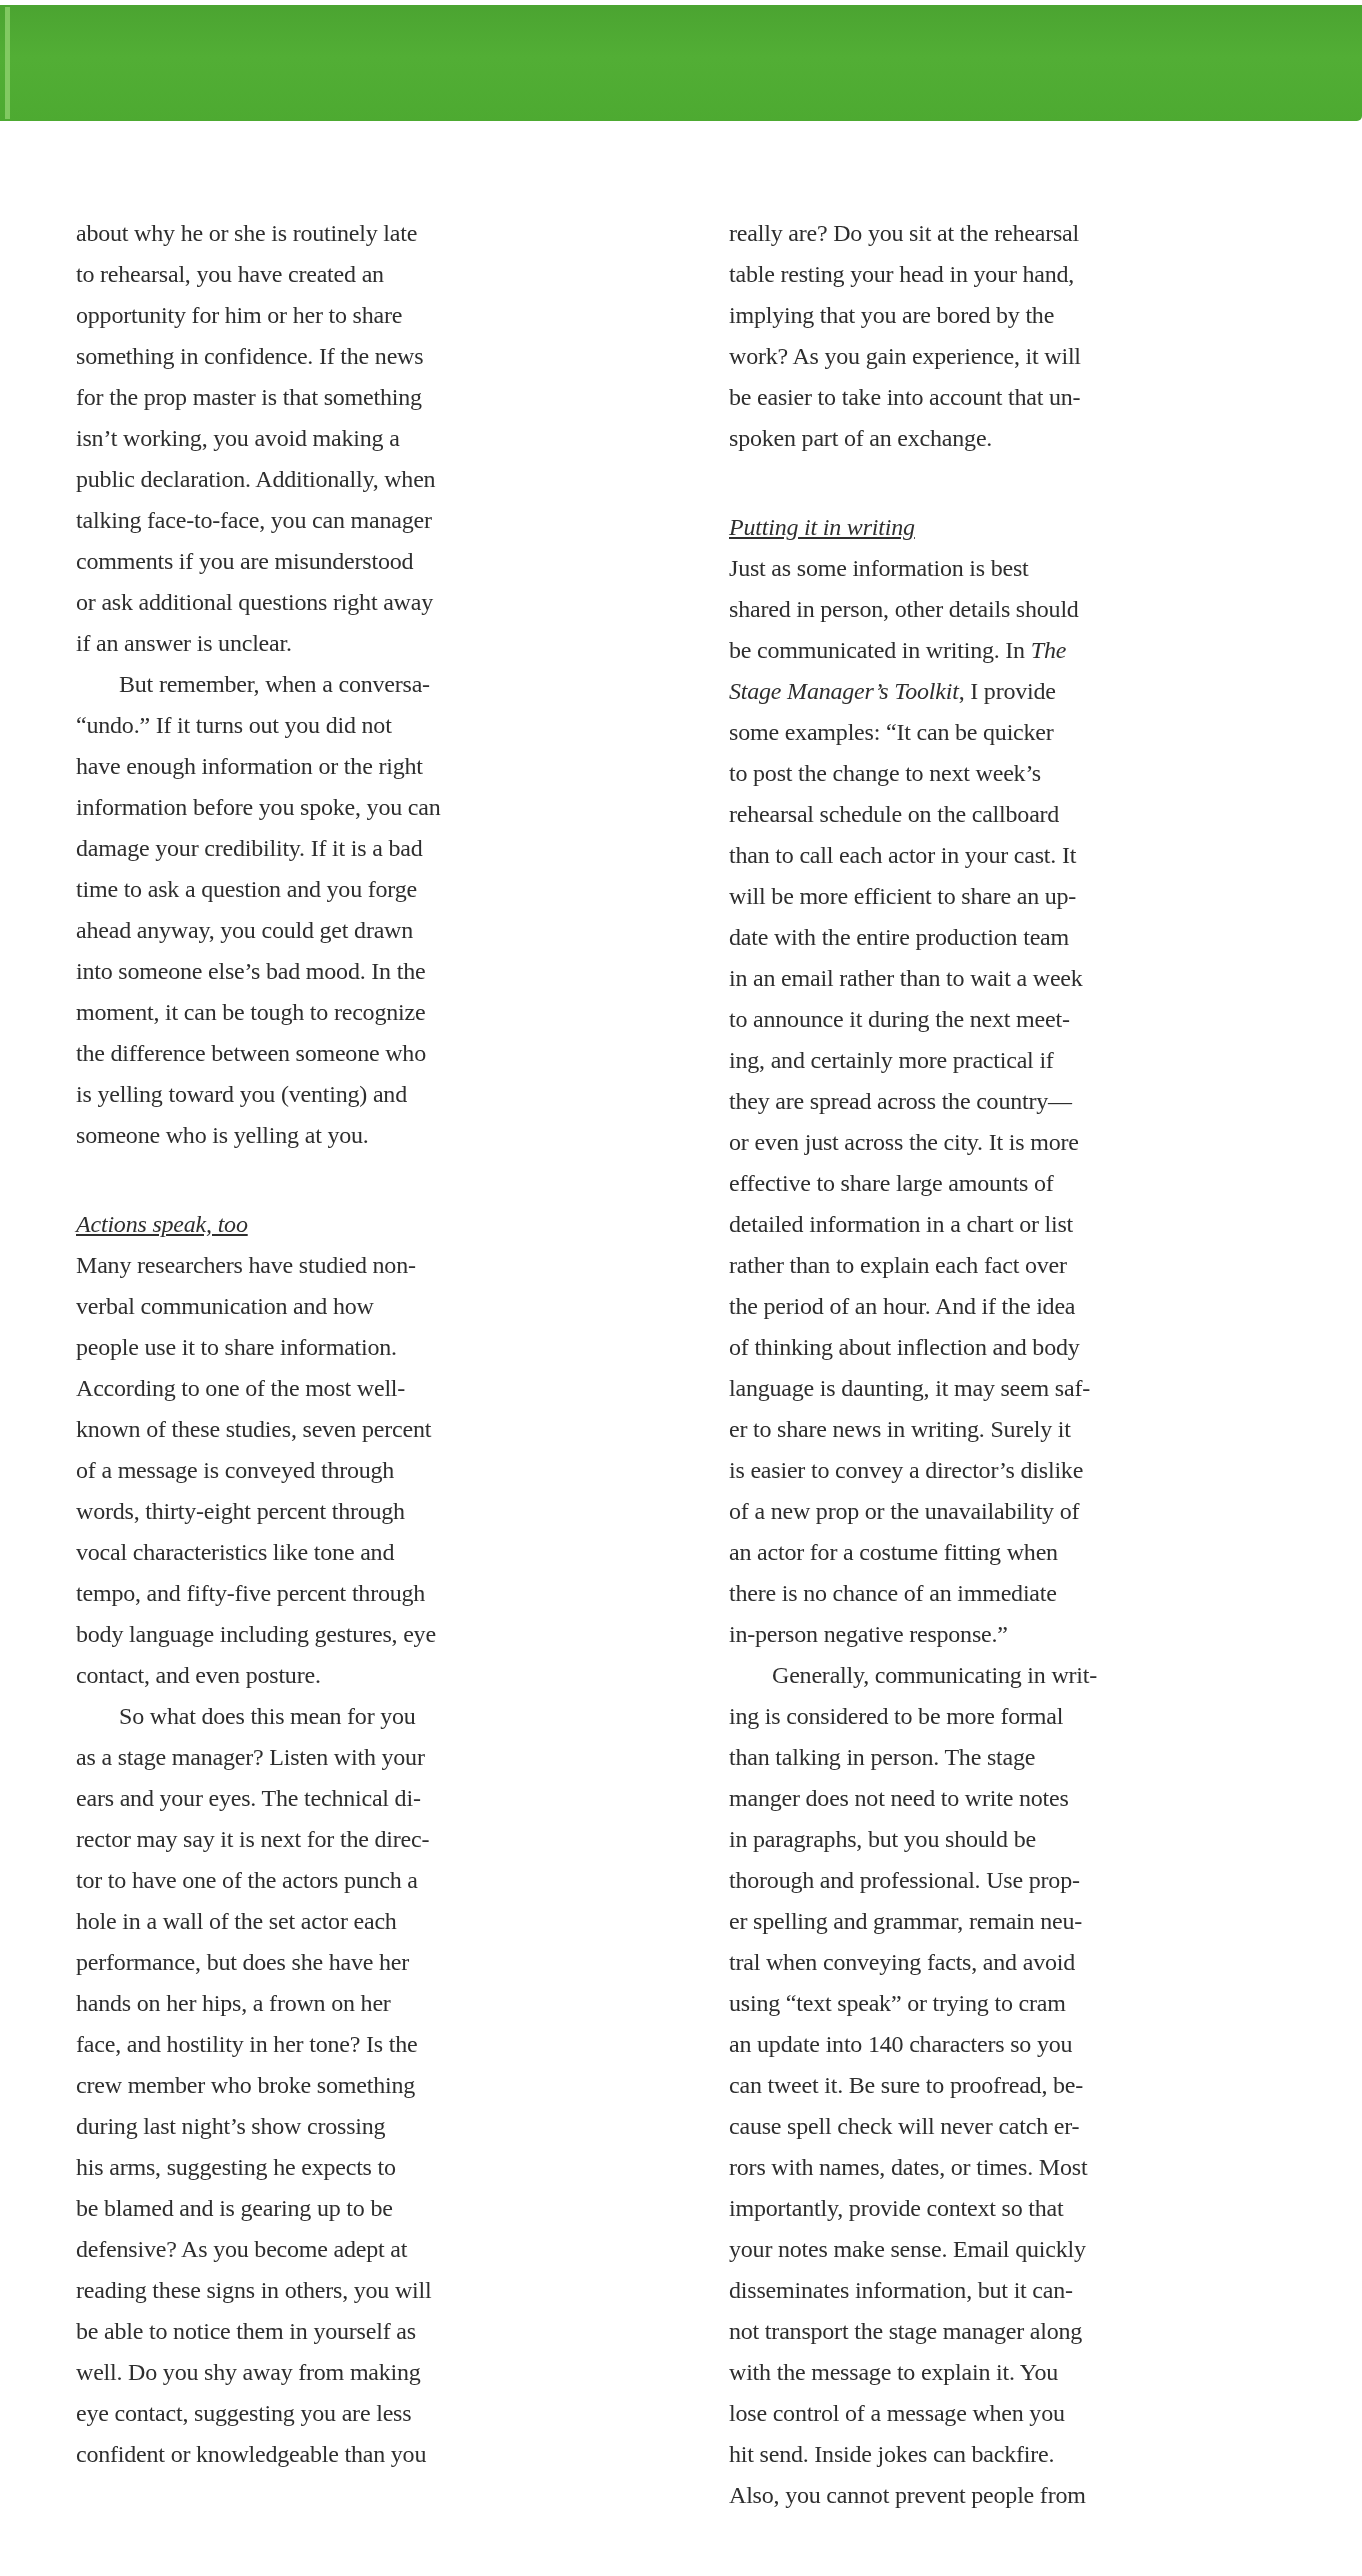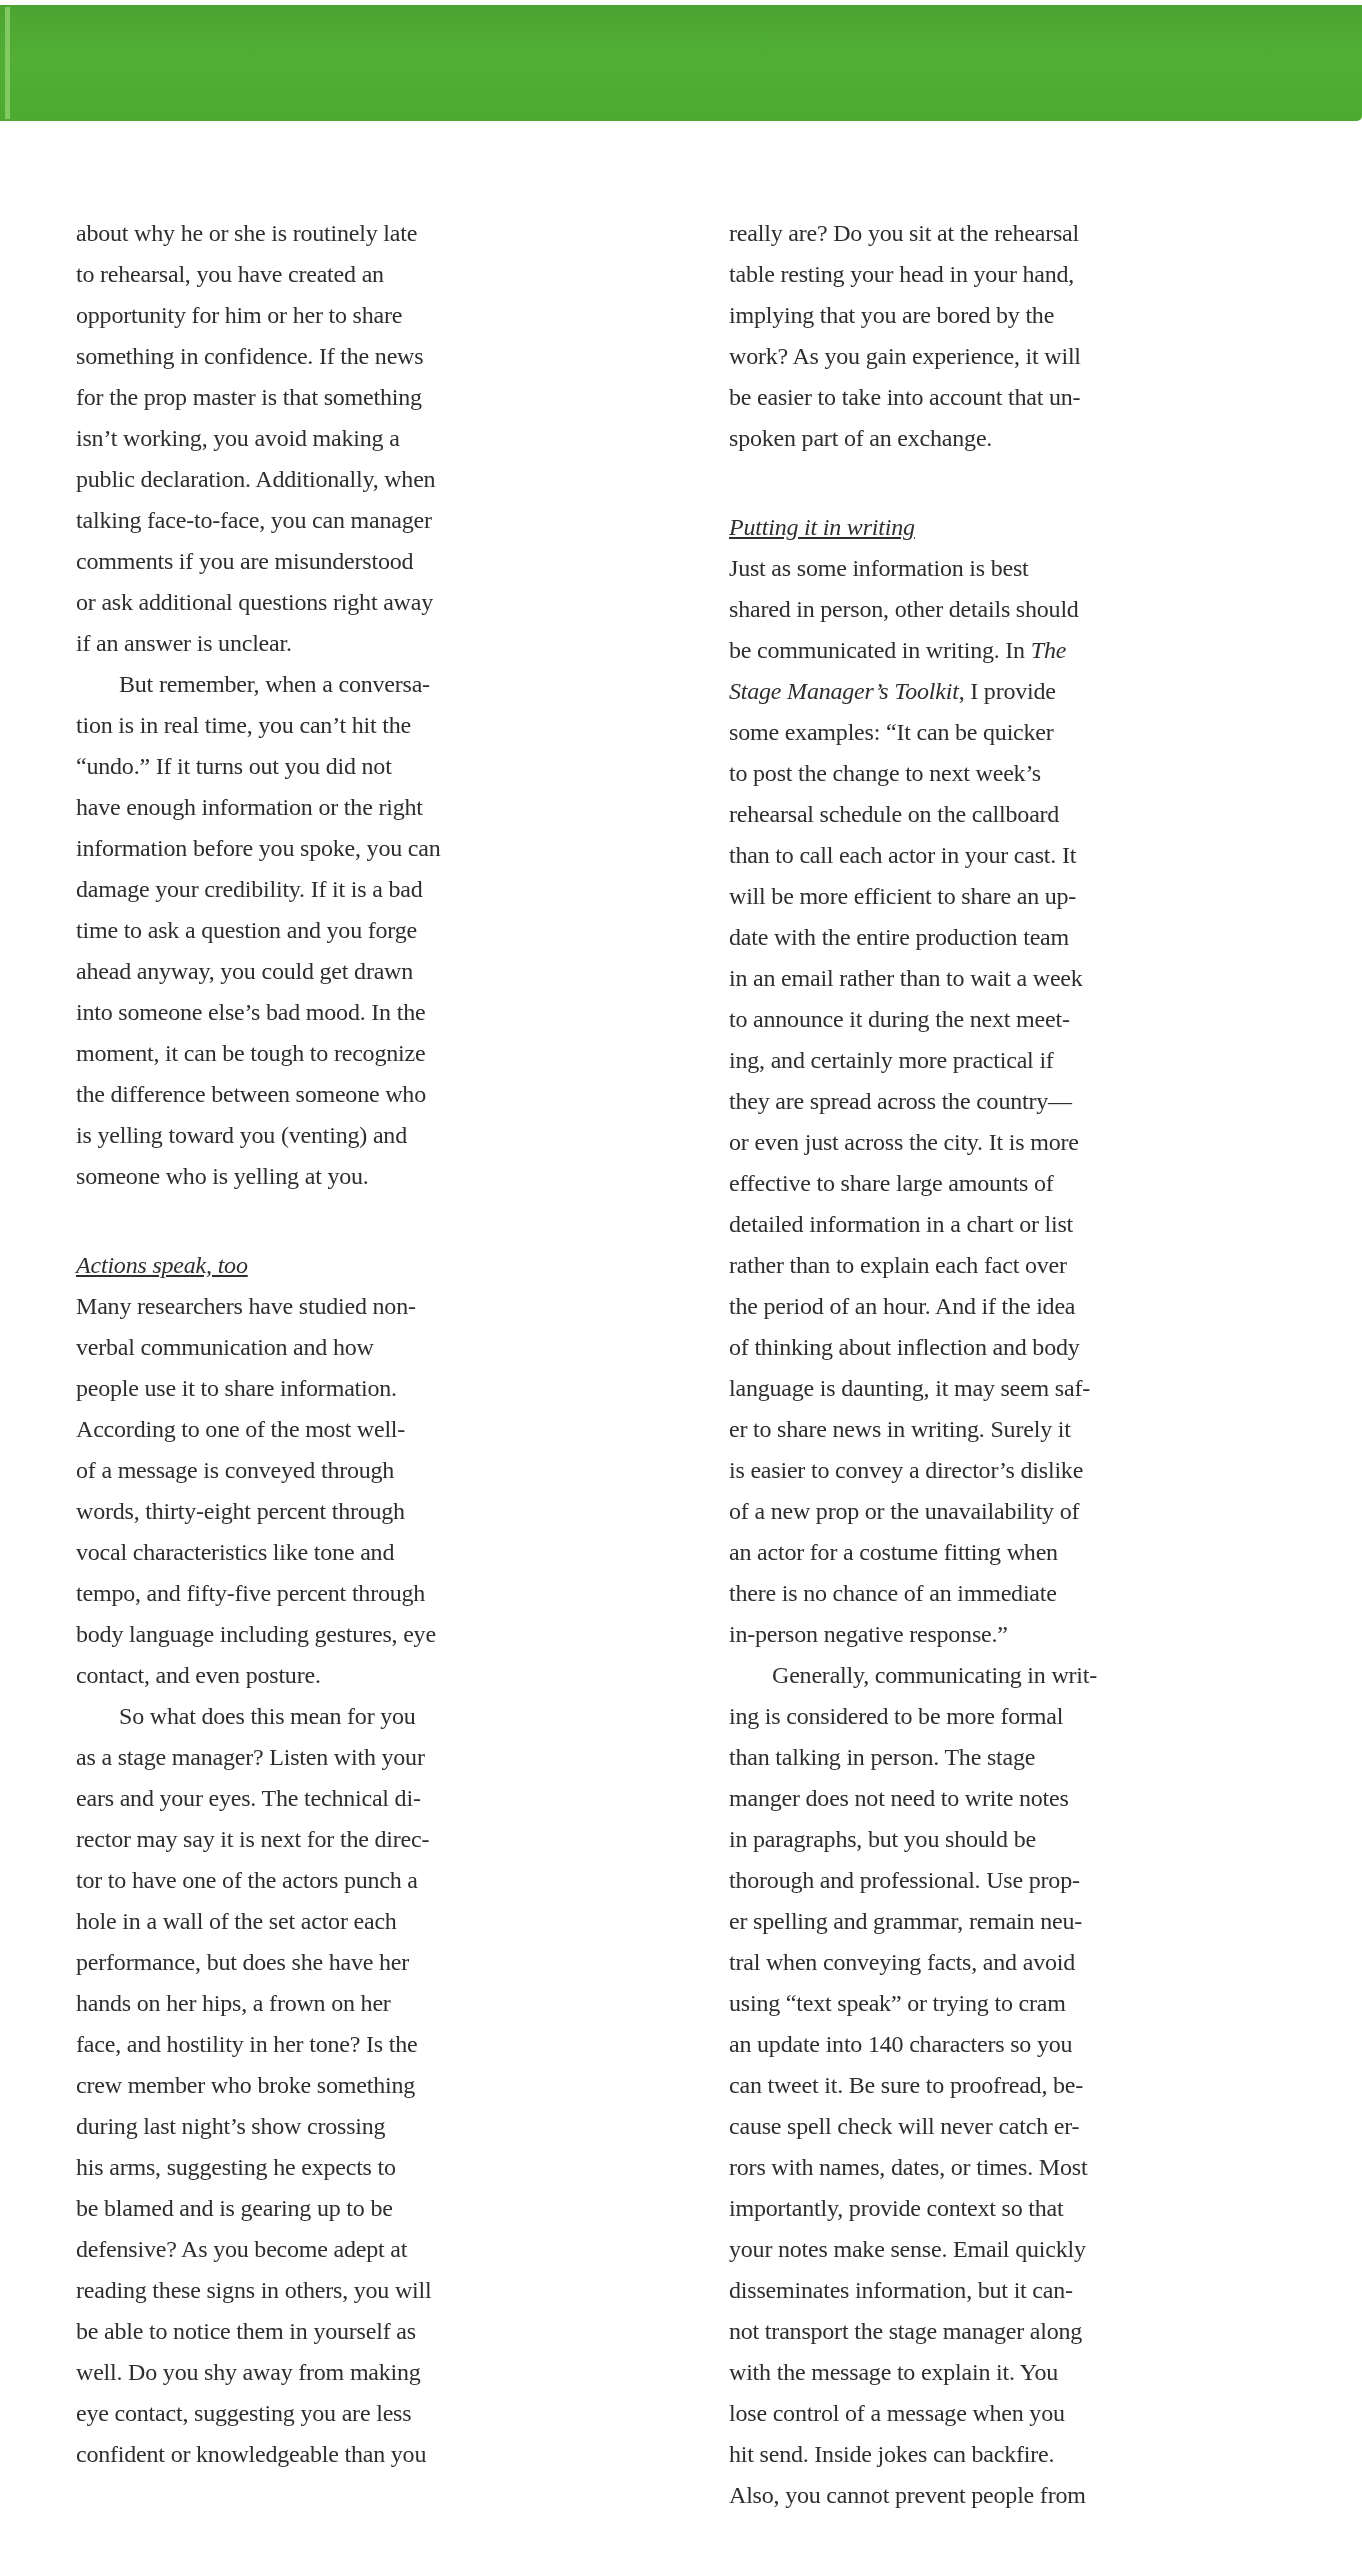--- a/index.html
+++ b/index.html
@@ -45,40 +45,40 @@
       <div class="line">for the prop master is that something</div>
       <div class="line">isn’t working, you avoid making a</div>
       <div class="line">public declaration. Additionally, when</div>
       <div class="line">talking face-to-face, you can manager</div>
       <div class="line">comments if you are misunderstood</div>
       <div class="line">or ask additional questions right away</div>
       <div class="line">if an answer is unclear.</div>
     </div>
   <div id="l-p2">
       <div class="line indent">But remember, when a conversa-</div>
-      <div class="line">tion is in real time, you can’t hit the</div>
       <div class="line">“undo.” If it turns out you did not</div>
       <div class="line">have enough information or the right</div>
       <div class="line">information before you spoke, you can</div>
       <div class="line">damage your credibility. If it is a bad</div>
       <div class="line">time to ask a question and you forge</div>
       <div class="line">ahead anyway, you could get drawn</div>
       <div class="line">into someone else’s bad mood. In the</div>
       <div class="line">moment, it can be tough to recognize</div>
       <div class="line">the difference between someone who</div>
       <div class="line">is yelling toward you (venting) and</div>
       <div class="line">someone who is yelling at you.</div>
     </div>
   <div class="gap-lg"></div>
   <div class="line heading">Actions speak, too</div>
   <div id="l-p3">
       <div class="line">Many researchers have studied non-</div>
       <div class="line">verbal communication and how</div>
       <div class="line">people use it to share information.</div>
       <div class="line">According to one of the most well-</div>
+      <div class="line">known of these studies, seven percent</div>
       <div class="line">of a message is conveyed through</div>
       <div class="line">words, thirty-eight percent through</div>
       <div class="line">vocal characteristics like tone and</div>
       <div class="line">tempo, and fifty-five percent through</div>
       <div class="line">body language including gestures, eye</div>
       <div class="line">contact, and even posture.</div>
     </div>
   <div id="l-p4">
       <div class="line indent">So what does this mean for you</div>
       <div class="line">as a stage manager? Listen with your</div>

